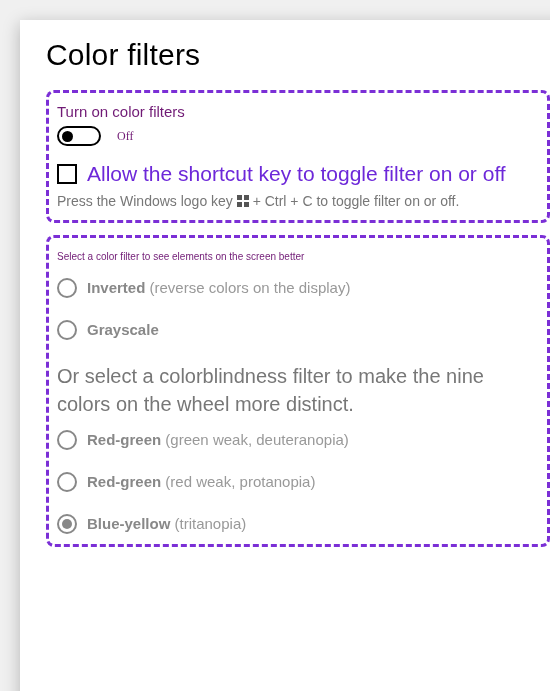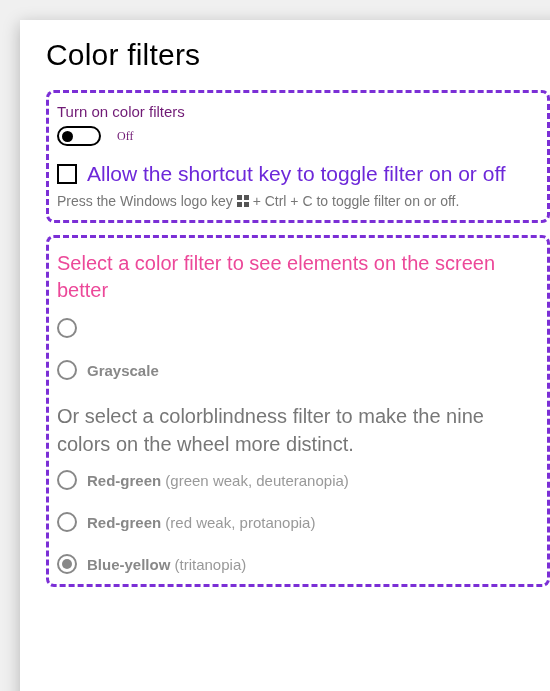--- a/index.html
+++ b/index.html
@@ -106,22 +106,22 @@
       position: absolute;
       background: #555;
       width: 5px;
       height: 5px;
     }
     .winlogo .tl { left: 0; top: 0; }
     .winlogo .tr { right: 0; top: 0; }
     .winlogo .bl { left: 0; bottom: 0; }
     .winlogo .br { right: 0; bottom: 0; }
     .section-intro {
-      font-size: 20px;
-      color: #ec4899;
+      font-size: 10px;
+      color: #701a75;
       margin-bottom: 14px;
       line-height: 1.35;
     }
     .radio-row {
       display: flex;
       align-items: center;
       gap: 10px;
       margin-bottom: 22px;
       cursor: pointer;
     }
@@ -193,20 +193,23 @@
     </div>
 
   </div>
 
   <div class="dashed-box second">
 
     <div class="section-intro">Select a color filter to see elements on the screen better</div>
 
     <div class="radio-row">
       <div class="radio-outer"></div>
+      <div class="radio-label">
+        <span class="bold">Inverted</span><span class="paren"> (reverse colors on the display)</span>
+      </div>
     </div>
 
     <div class="radio-row">
       <div class="radio-outer"></div>
       <div class="radio-label">
         <span class="bold">Grayscale</span><span class="paren"></span>
       </div>
     </div>
 
 

